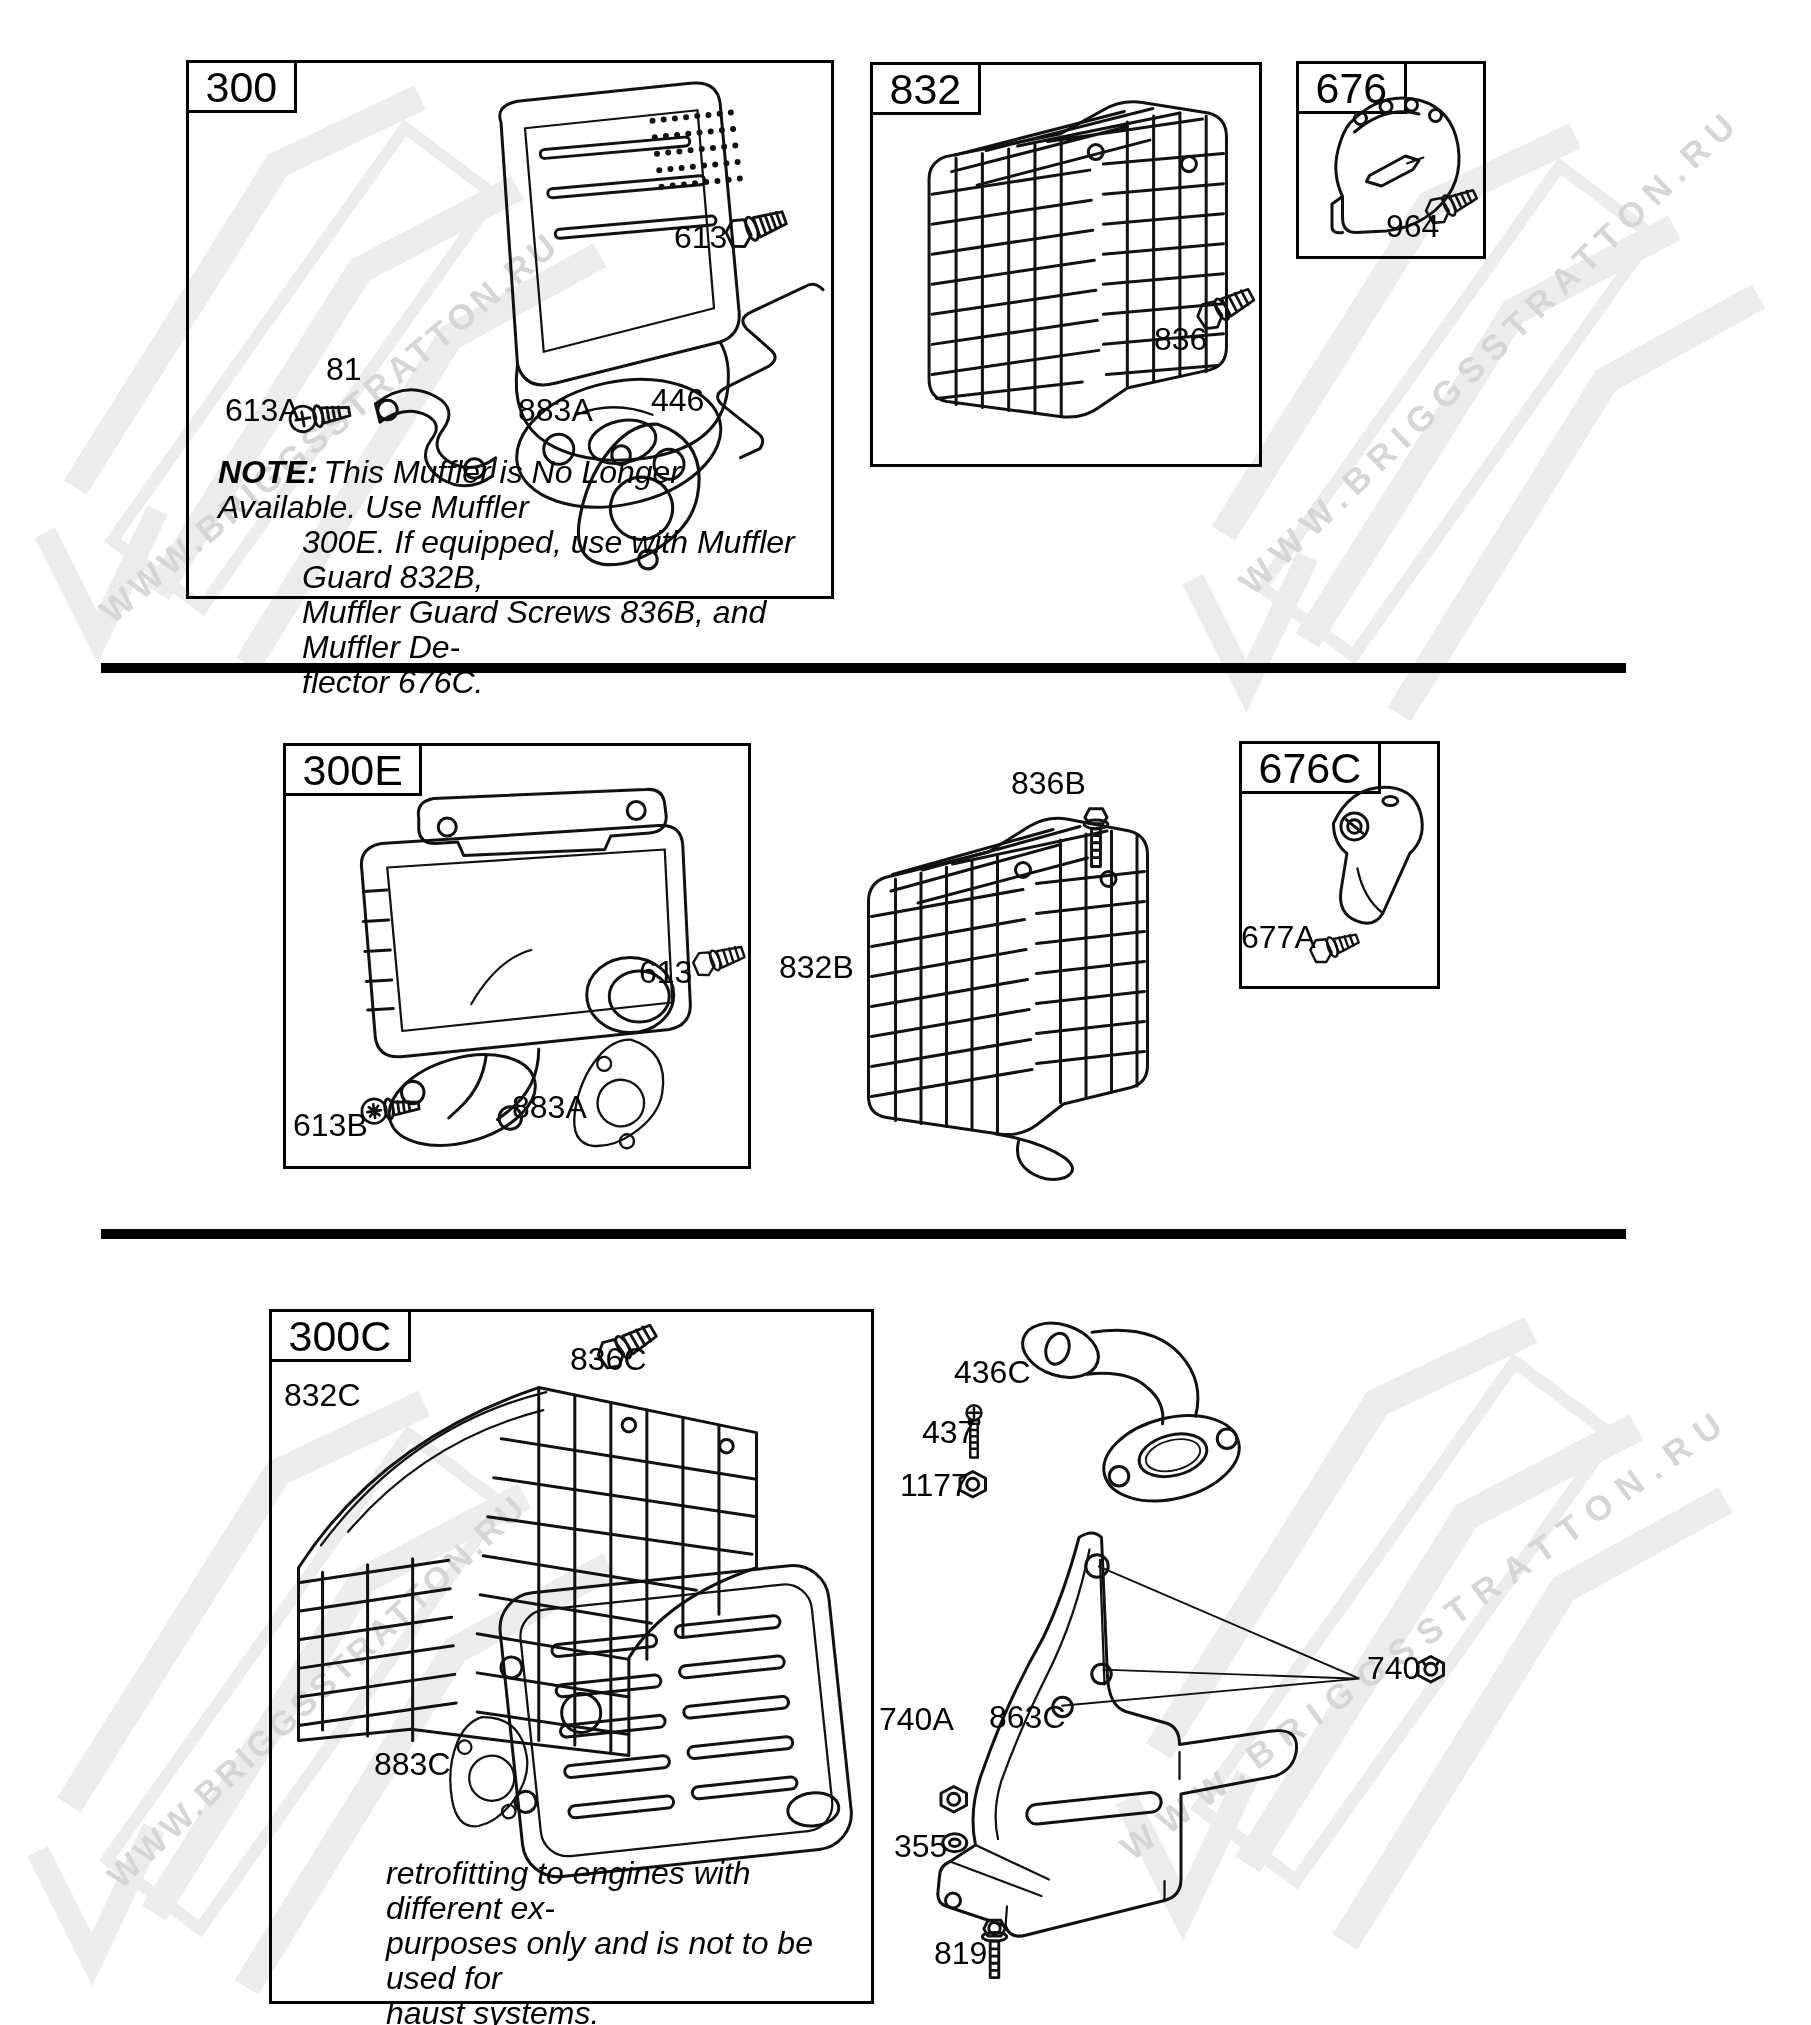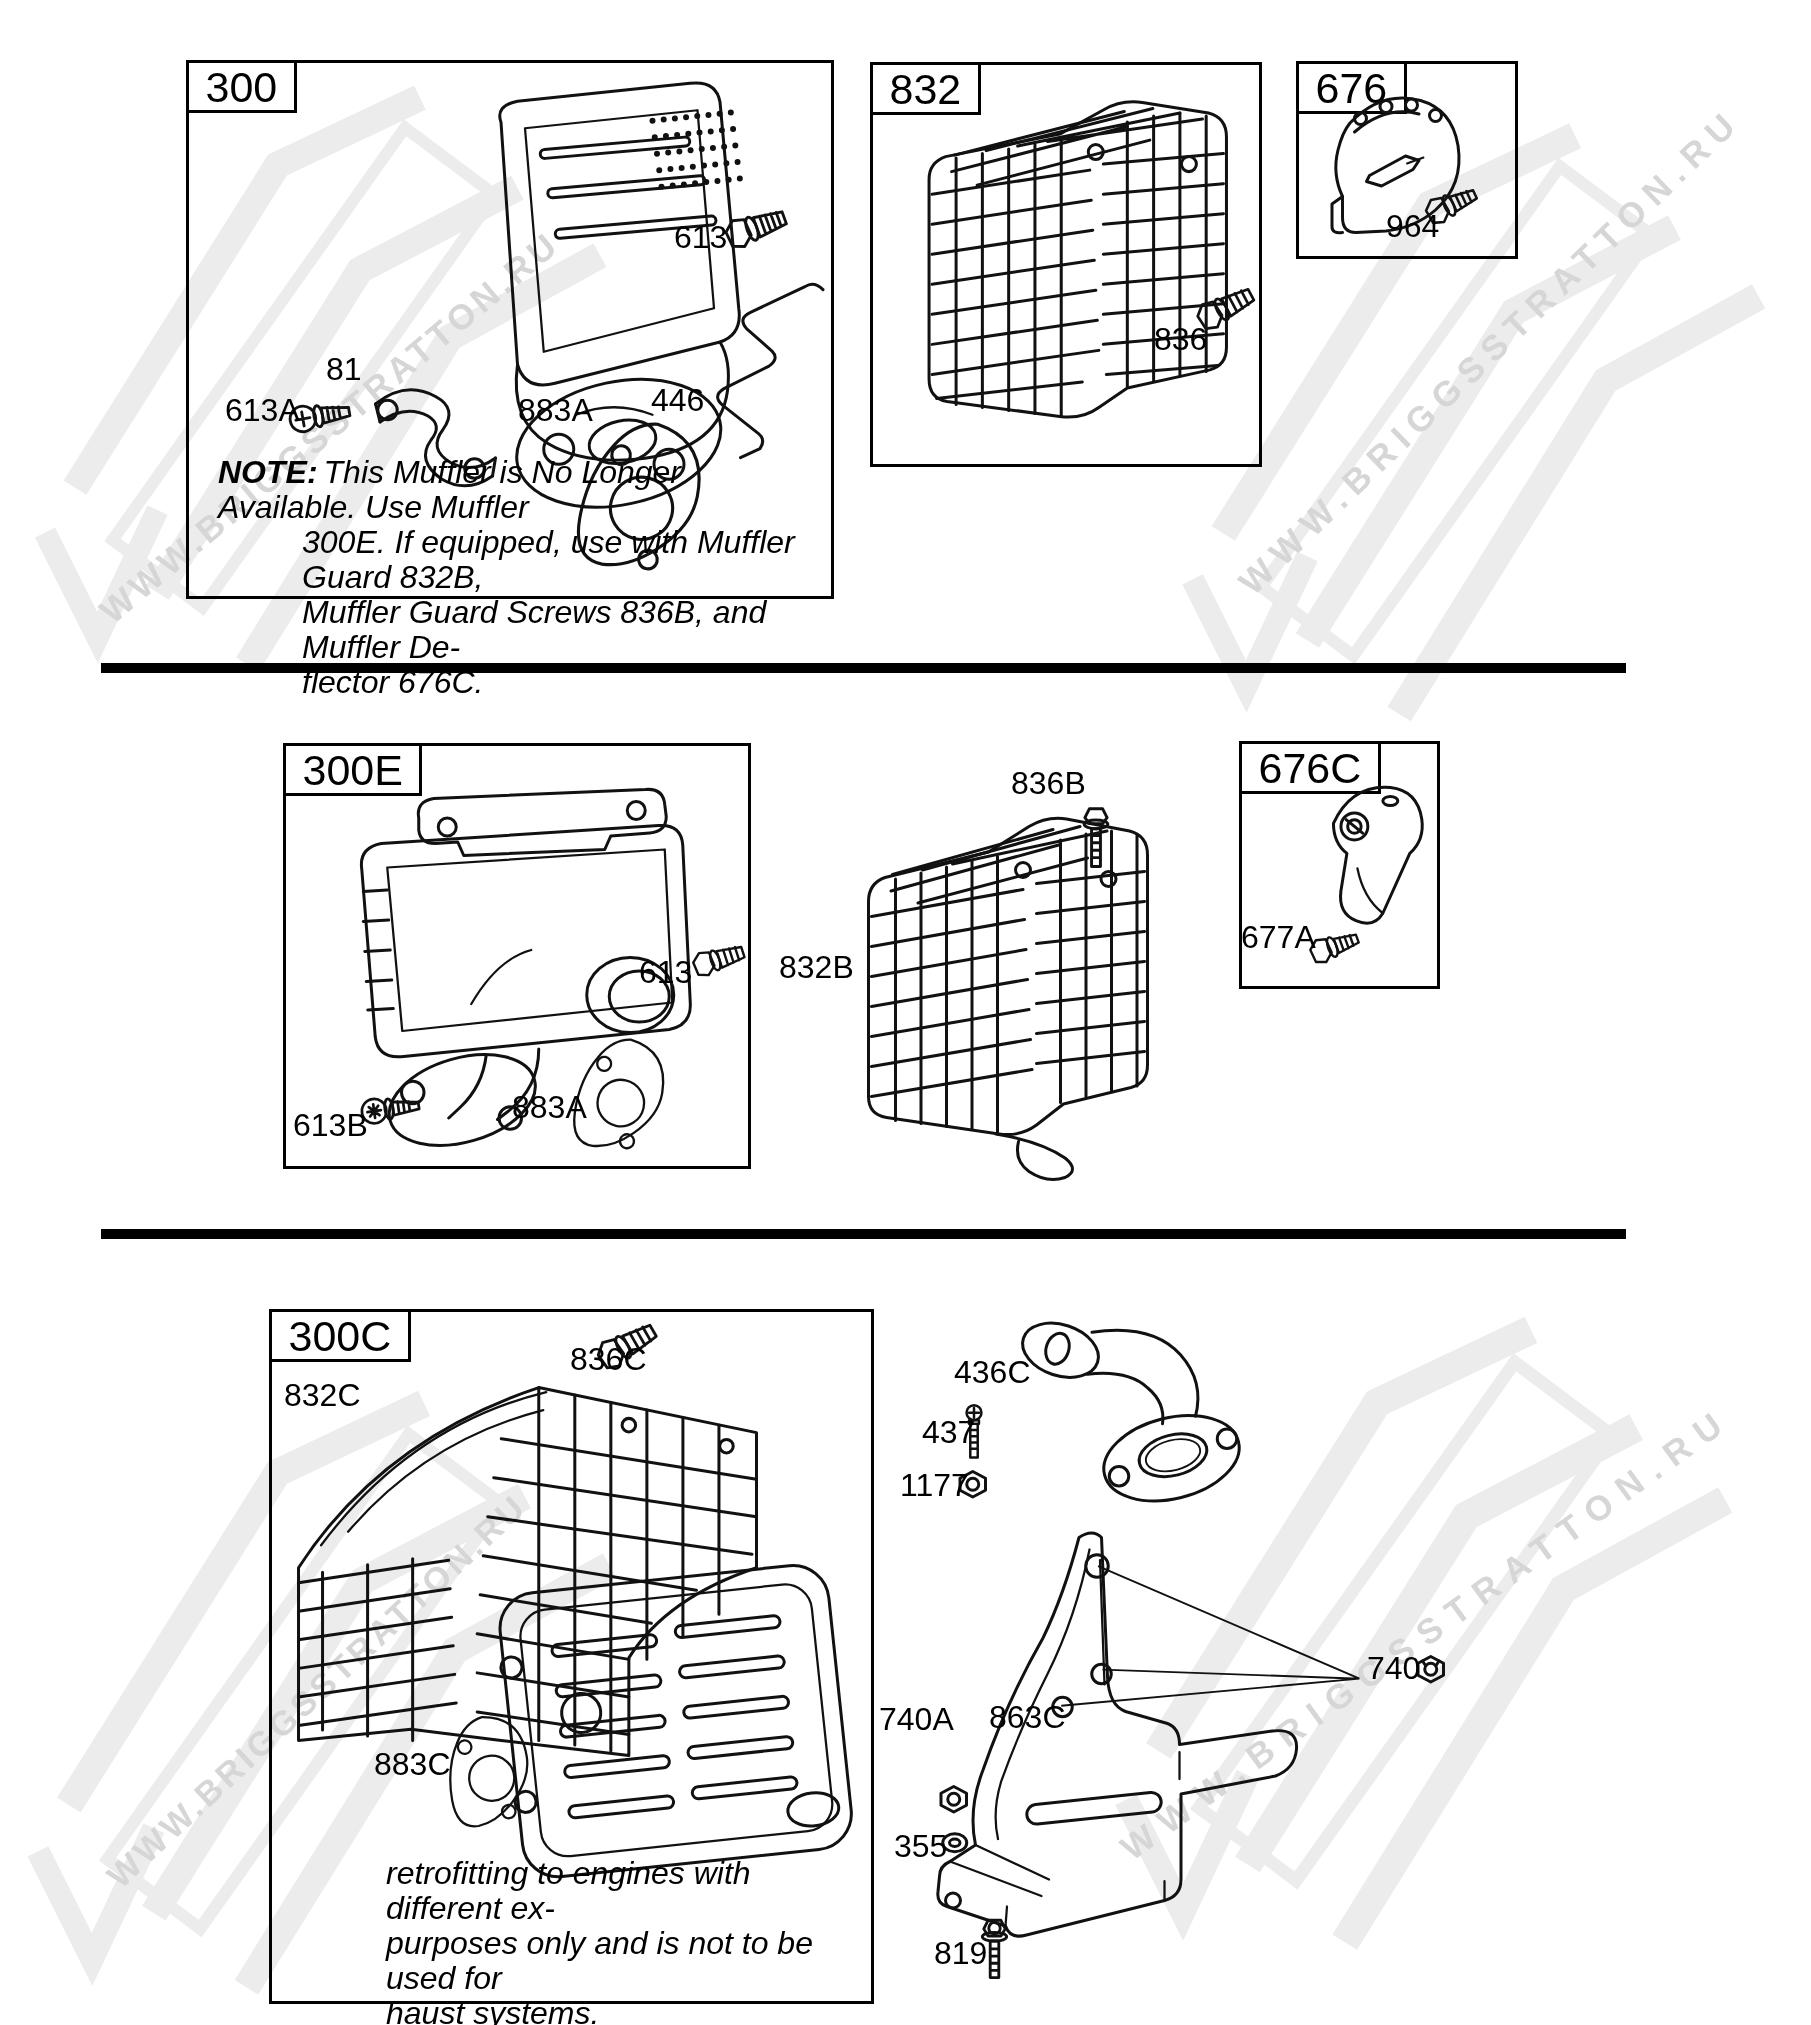--- a/index.html
+++ b/index.html
@@ -144,21 +144,21 @@
     </g>
   </svg>
   <svg class="art" style="left:1193px;top:284px;transform:rotate(-28deg);" width="68" height="47" viewBox="0 0 100 62">
     <g class="lineart" stroke-width="3.5">
       <polygon points="6,22 20,10 36,14 38,38 24,50 8,44"></polygon>
       <ellipse cx="42" cy="30" rx="7" ry="17"></ellipse>
       <path d="M 49,16 L 90,22 L 90,40 L 49,45 Z M 60,17 L 60,44 M 70,18 L 70,43 M 80,19 L 80,42"></path>
     </g>
   </svg>
 
-  <div class="frame" style="left:1296px;top:61px;width:184px;height:192px;z-index:2;padding-left:32px;">
+  <div class="frame" style="left:1296px;top:61px;width:184px;height:192px;z-index:2;">
     <div class="tag">676</div>
   </div>
 
   <svg class="art" style="left:1317px;top:84px;" width="150" height="159" viewBox="0 0 200 212">
     <g class="lineart" stroke-width="3.5">
       <path d="M 44,52 Q 86,8 138,22 Q 180,34 188,82 Q 196,134 158,168 Q 130,192 92,196 L 52,198 Q 34,198 34,178 L 34,150 Q 20,120 28,88 Q 34,64 44,52 Z"></path>
       <path d="M 50,64 Q 92,28 136,40"></path>
       <circle cx="58" cy="46" r="8"></circle>
         <circle cx="92" cy="30" r="8"></circle>
         <circle cx="126" cy="28" r="8"></circle>

